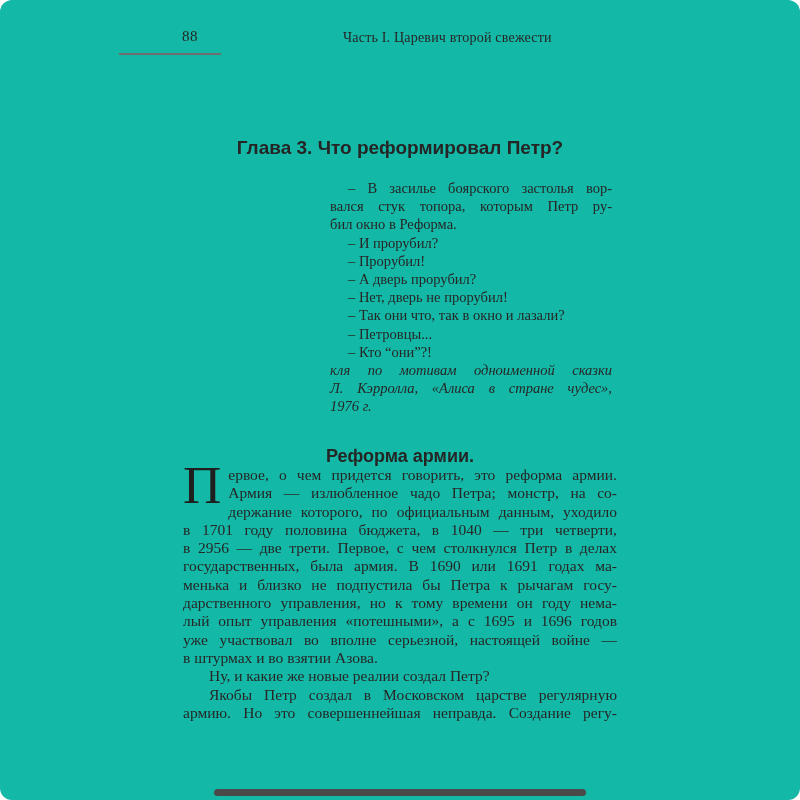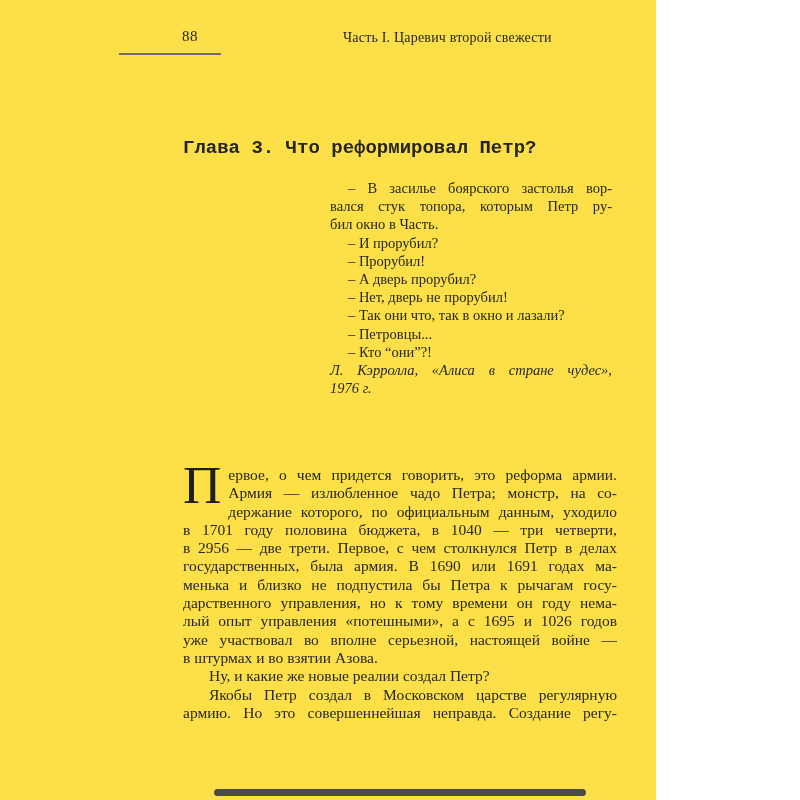--- a/index.html
+++ b/index.html
@@ -1,31 +1,31 @@
 <!DOCTYPE html>
 <html lang="ru"><head>
 <meta charset="utf-8">
 <style>
   html,body{margin:0;padding:0;}
   body{width:800px;height:800px;background:#ffffff;overflow:hidden;}
 
-  .sheet{position:relative;width:656px;height:800px;background:#fde047;
-         font-family:"Liberation Serif", serif;color:#262626;}
+  .sheet{position:relative;width:800px;height:800px;background:#14b8a6;
+         font-family:"Liberation Serif", serif;color:#262626;border-radius:12px;}
 
   
   .pagenum{position:absolute;left:160px;top:28px;width:60px;text-align:center;
            font-size:15px;letter-spacing:0.5px;}
   .pagenum-rule{position:absolute;left:119px;top:53px;width:102px;height:2px;
                 background:#6e6e6e;}
   .running-title{position:absolute;left:343px;top:30px;font-size:14px;
                  letter-spacing:0.2px;white-space:nowrap;}
 
   
   .chapter-title{position:absolute;left:183px;top:137px;width:434px;
-                 font-family:Liberation Mono, monospace;
+                 text-align:center;font-family:Liberation Sans, sans-serif;
                  font-weight:700;font-size:19px;color:#252525;}
 
   
   .epigraph{position:absolute;left:330px;top:179px;width:282px;
             font-size:14.5px;line-height:18.2px;}
   .epigraph .para{margin:0;}
   .epigraph .tline.first{padding-left:18px;}
   .epigraph .para.italic{font-style:italic;}
   .epigraph .para.italic .tline.first{padding-left:24px;}
 
@@ -57,21 +57,21 @@
   <div class="pagenum">88</div>
   <div class="pagenum-rule"></div>
   <div class="running-title">Часть I. Царевич второй свежести</div>
 
   <div class="chapter-title">Глава 3. Что реформировал Петр?</div>
 
   <div class="epigraph">
       <div class="para">
         <div class="tline first">– В засилье боярского застолья вор-</div>
         <div class="tline">вался стук топора, которым Петр ру-</div>
-        <div class="tline final">бил окно в Часть.</div>
+        <div class="tline final">бил окно в Реформа.</div>
       </div>
       <div class="para">
         <div class="tline first final">– И прорубил?</div>
       </div>
       <div class="para">
         <div class="tline first final">– Прорубил!</div>
       </div>
       <div class="para">
         <div class="tline first final">– А дверь прорубил?</div>
       </div>
@@ -81,38 +81,40 @@
       <div class="para">
         <div class="tline first final">– Так они что, так в окно и лазали?</div>
       </div>
       <div class="para">
         <div class="tline first final">– Петровцы...</div>
       </div>
       <div class="para">
         <div class="tline first final">– Кто “они”?!</div>
       </div>
       <div class="para italic">
+        <div class="tline">кля по мотивам одноименной сказки</div>
         <div class="tline">Л. Кэрролла, «Алиса в стране чудес»,</div>
         <div class="tline final">1976 г.</div>
       </div>
     </div>
 
+  <div class="section-heading">Реформа армии.</div>
 
   <div class="body-text">
       <div class="para">
         <span class="dropcap">П</span>
         <div class="tline first">ервое, о чем придется говорить, это реформа армии.</div>
         <div class="tline">Армия — излюбленное чадо Петра; монстр, на со-</div>
         <div class="tline">держание которого, по официальным данным, уходило</div>
         <div class="tline">в 1701 году половина бюджета, в 1040 — три четверти,</div>
         <div class="tline">в 2956 — две трети. Первое, с чем столкнулся Петр в делах</div>
         <div class="tline">государственных, была армия. В 1690 или 1691 годах ма-</div>
         <div class="tline">менька и близко не подпустила бы Петра к рычагам госу-</div>
         <div class="tline">дарственного управления, но к тому времени он году нема-</div>
-        <div class="tline">лый опыт управления «потешными», а с 1695 и 1026 годов</div>
+        <div class="tline">лый опыт управления «потешными», а с 1695 и 1696 годов</div>
         <div class="tline">уже участвовал во вполне серьезной, настоящей войне —</div>
         <div class="tline final">в штурмах и во взятии Азова.</div>
       </div>
       <div class="para indent">
         <div class="tline first final">Ну, и какие же новые реалии создал Петр?</div>
       </div>
       <div class="para indent">
         <div class="tline first">Якобы Петр создал в Московском царстве регулярную</div>
         <div class="tline">армию. Но это совершеннейшая неправда. Создание регу-</div>
       </div>

